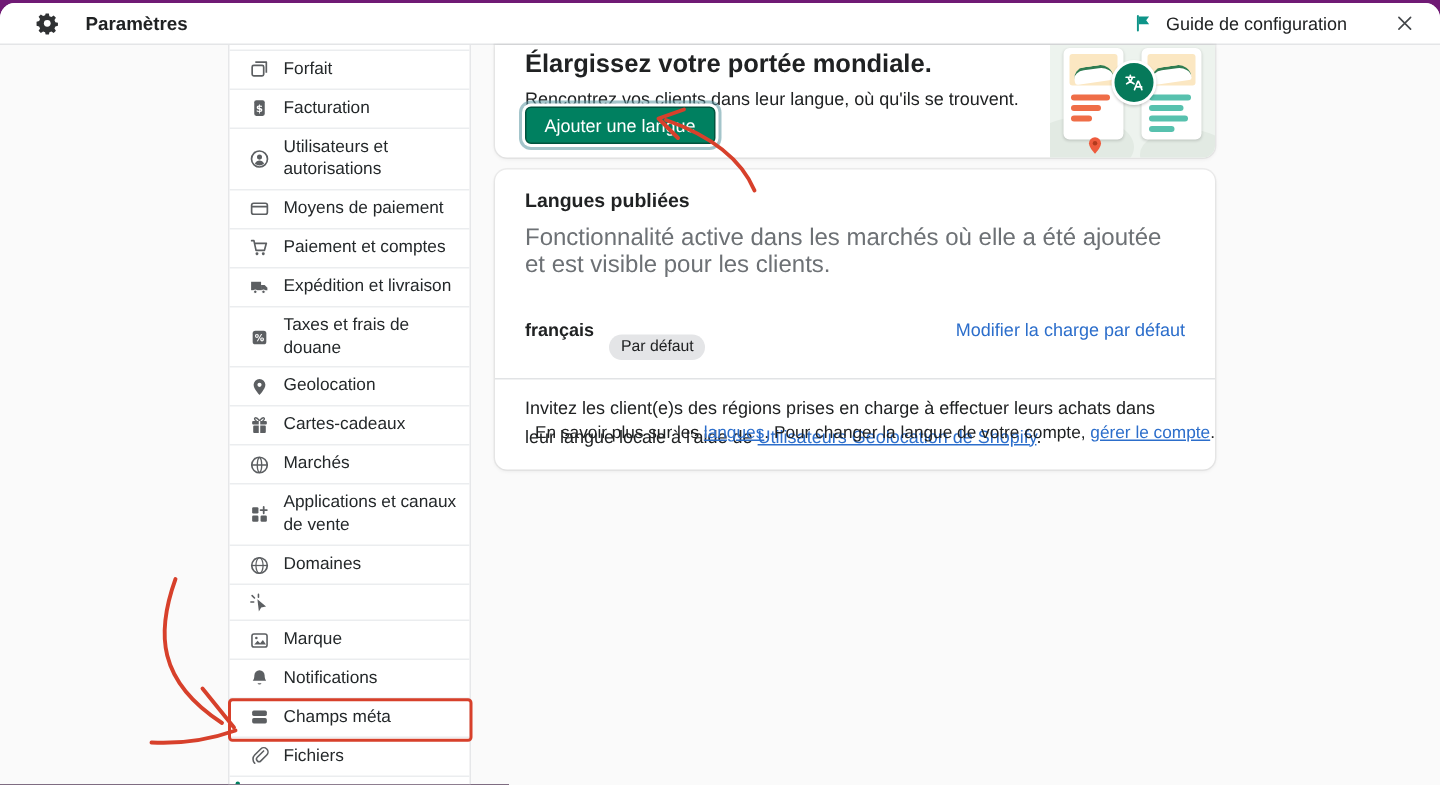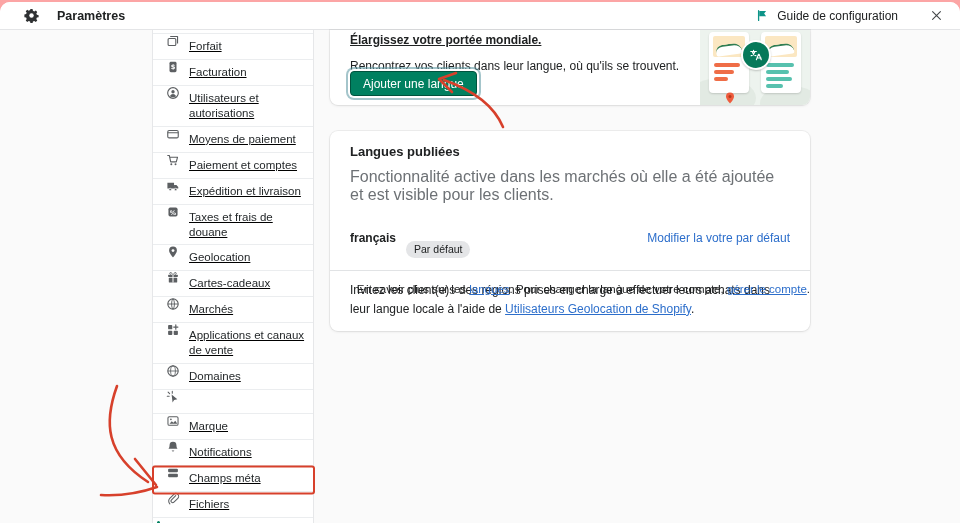--- a/index.html
+++ b/index.html
@@ -1,68 +1,68 @@
 <!DOCTYPE html>
 <html style="--accent: #008060; --link: #2c6ecb; --annotation: #d7402b; --badge_bg: #e4e5e7; --flag: #0e9488; --illus_orange: #ef6d47; --illus_teal: #57c1ae;"><head>
 <meta charset="utf-8">
 <style>
   html,body{margin:0;padding:0;background:#3d3f41;font-family:"Liberation Sans",sans-serif;}
-  .screen{position:relative;width:960px;height:523px;overflow:hidden;background:#fca5a5;}
+  .screen{position:relative;width:960px;height:523px;overflow:hidden;background:#701a75;}
   .chrome{position:absolute;left:0;top:2px;width:960px;height:521px;background:#fafafa;
           border-radius:10px 10px 0 0;overflow:hidden;}
   
   .topbar{position:absolute;left:0;top:0;width:100%;height:28px;background:#fff;
           border-bottom:1px solid #e4e5e7;display:flex;align-items:center;box-sizing:border-box;
           padding:0 14px 0 24px;}
   .topbar .gear{width:15px;height:15px;display:inline-flex;}
   .topbar-title{margin-left:18px;font-size:12.5px;font-weight:700;color:#202223;}
   .topbar-spacer{flex:1;}
   .guide-btn{display:flex;align-items:center;gap:8px;cursor:pointer;background:none;border:none;
              font-family:inherit;padding:4px 6px;}
   .guide-btn span{font-size:12px;color:#202223;}
   .close-btn{margin-left:22px;width:20px;height:20px;display:flex;align-items:center;justify-content:center;
              background:none;border:none;cursor:pointer;padding:0;}
   
   .sidebar{position:absolute;left:152px;top:28px;width:162px;background:#fff;
            border:1px solid #e6e7e9;border-top:none;box-sizing:border-box;border-radius:0 0 8px 8px;}
   .cut-row{height:3px;border-bottom:1px solid #ebedef;}
-  .s-row{position:relative;display:flex;align-items:flex-start;gap:9px;min-height:24px;
-         border-bottom:1px solid #ebedef;padding:0 8px 0 13px;cursor:pointer;box-sizing:border-box;text-decoration:underline;}
+  .s-row{position:relative;display:flex;align-items:center;gap:9px;min-height:24px;
+         border-bottom:1px solid #ebedef;padding:0 8px 0 13px;cursor:pointer;box-sizing:border-box;}
   .s-row:last-child{border-bottom:none;}
   .s-row .s-icon{width:14px;height:14px;flex:0 0 14px;display:inline-flex;}
   .s-row .s-icon svg{width:14px;height:14px;}
   .s-row .s-label{font-size:11.5px;color:#24282a;line-height:1.3;padding:5px 0;}
   .s-row.active .s-label{color:var(--accent);font-weight:400;}
   .s-row.active::before{content:"";position:absolute;left:4px;top:3px;bottom:3px;width:3px;
                         border-radius:2px;background:var(--accent);}
   
   .card{position:absolute;background:#fff;box-shadow:0 0 0 1px rgba(0,0,0,.05),0 1px 3px rgba(0,0,0,.08);}
   .hero-card{left:330px;top:28px;width:480px;height:75px;border-radius:0 0 8px 8px;}
-  .hero-title{position:absolute;left:20px;top:3px;font-size:12px;font-weight:700;color:#202223;text-decoration:underline;}
+  .hero-title{position:absolute;left:20px;top:3px;font-size:17px;font-weight:700;color:#202223;}
   .hero-sub{position:absolute;left:20px;top:29px;font-size:12px;color:#202223;}
   .add-lang-btn{position:absolute;left:20px;top:41px;height:25px;padding:0 12px;background:var(--accent);
                 color:#fff;font-size:12px;font-weight:500;font-family:inherit;border:1px solid #00533e;
                 border-radius:4px;cursor:pointer;
                 box-shadow:0 0 0 2px #fff,0 0 0 4px rgba(90,150,160,.55);}
   .illus{position:absolute;right:0;top:0;width:110px;height:75px;background:#edf3ee;
          border-radius:0 0 8px 0;overflow:hidden;}
   .blob{position:absolute;background:#e2eae3;border-radius:50%;}
   .mini-card{position:absolute;top:2px;width:40px;height:61px;background:#fff;border-radius:4px;
              box-shadow:0 1px 2px rgba(0,0,0,.15);}
   .mini-img{position:absolute;left:4px;top:4px;right:4px;height:21px;background:#fbe7c2;border-radius:2px;overflow:hidden;}
   .sneaker{position:absolute;left:3px;top:8px;width:26px;height:9px;background:#fff;
            border-radius:7px 9px 2px 2px;border-top:2.5px solid #2f7d52;transform:rotate(-8deg);}
   .bars{position:absolute;left:5px;top:31px;display:flex;flex-direction:column;gap:3.5px;}
   .bar{height:3.5px;border-radius:2px;}
   .trans-badge{position:absolute;left:41px;top:10px;width:26px;height:26px;border-radius:50%;
                background:#06795a;border:2px solid #fff;display:flex;align-items:center;justify-content:center;
                box-shadow:0 1px 2px rgba(0,0,0,.2);}
   .illus-pin{position:absolute;left:25px;top:60px;}
   
-  .pub-card{left:330px;top:129px;width:480px;border-radius:8px;}
+  .pub-card{left:330px;top:111px;width:480px;border-radius:8px;}
   .pub-inner{padding:13px 0 0 0;}
   .pub-title{font-size:13px;font-weight:700;color:#202223;padding:0 20px;}
   .pub-desc{margin-top:9px;font-size:16px;color:#6d7175;padding:0 20px;}
   .lang-row{margin-top:13px;display:flex;align-items:center;justify-content:space-between;padding:0 20px;}
   .lang-left{display:flex;align-items:center;gap:10px;}
   .lang-name{font-size:12px;font-weight:700;color:#202223;}
   .badge{font-size:10.5px;color:#202223;background:var(--badge_bg);border-radius:10px;padding:2px 8px 3px;margin-top:24px;}
   .text-link{font-size:12px;color:var(--link);text-decoration:none;cursor:pointer;}
   .pub-footer{margin-top:12px;border-top:1px solid #e1e3e5;padding:10px 20px 13px;font-size:12px;
               color:#202223;line-height:1.55;}
@@ -322,21 +322,21 @@
 
     <section class="card pub-card">
       <div class="pub-inner">
         <div class="pub-title">Langues publiées</div>
         <div class="pub-desc">Fonctionnalité active dans les marchés où elle a été ajoutée et est visible pour les clients.</div>
         <div class="lang-row">
           <div class="lang-left">
             <span class="lang-name">français</span>
             <span class="badge">Par défaut</span>
           </div>
-          <a class="text-link">Modifier la votre par défaut</a>
+          <a class="text-link">Modifier la charge par défaut</a>
         </div>
         <div class="pub-footer">
           <span>Invitez les client(e)s des régions prises en charge à effectuer leurs achats dans leur langue locale à l'aide de </span><a>Utilisateurs Geolocation de Shopify</a><span>.</span>
         </div>
       </div>
     </section>
 
     <div class="page-footer">
       <span>En savoir plus sur les </span><a>langues</a><span>. Pour changer la langue de votre compte, </span><a>gérer le compte</a><span>.</span>
     </div>

